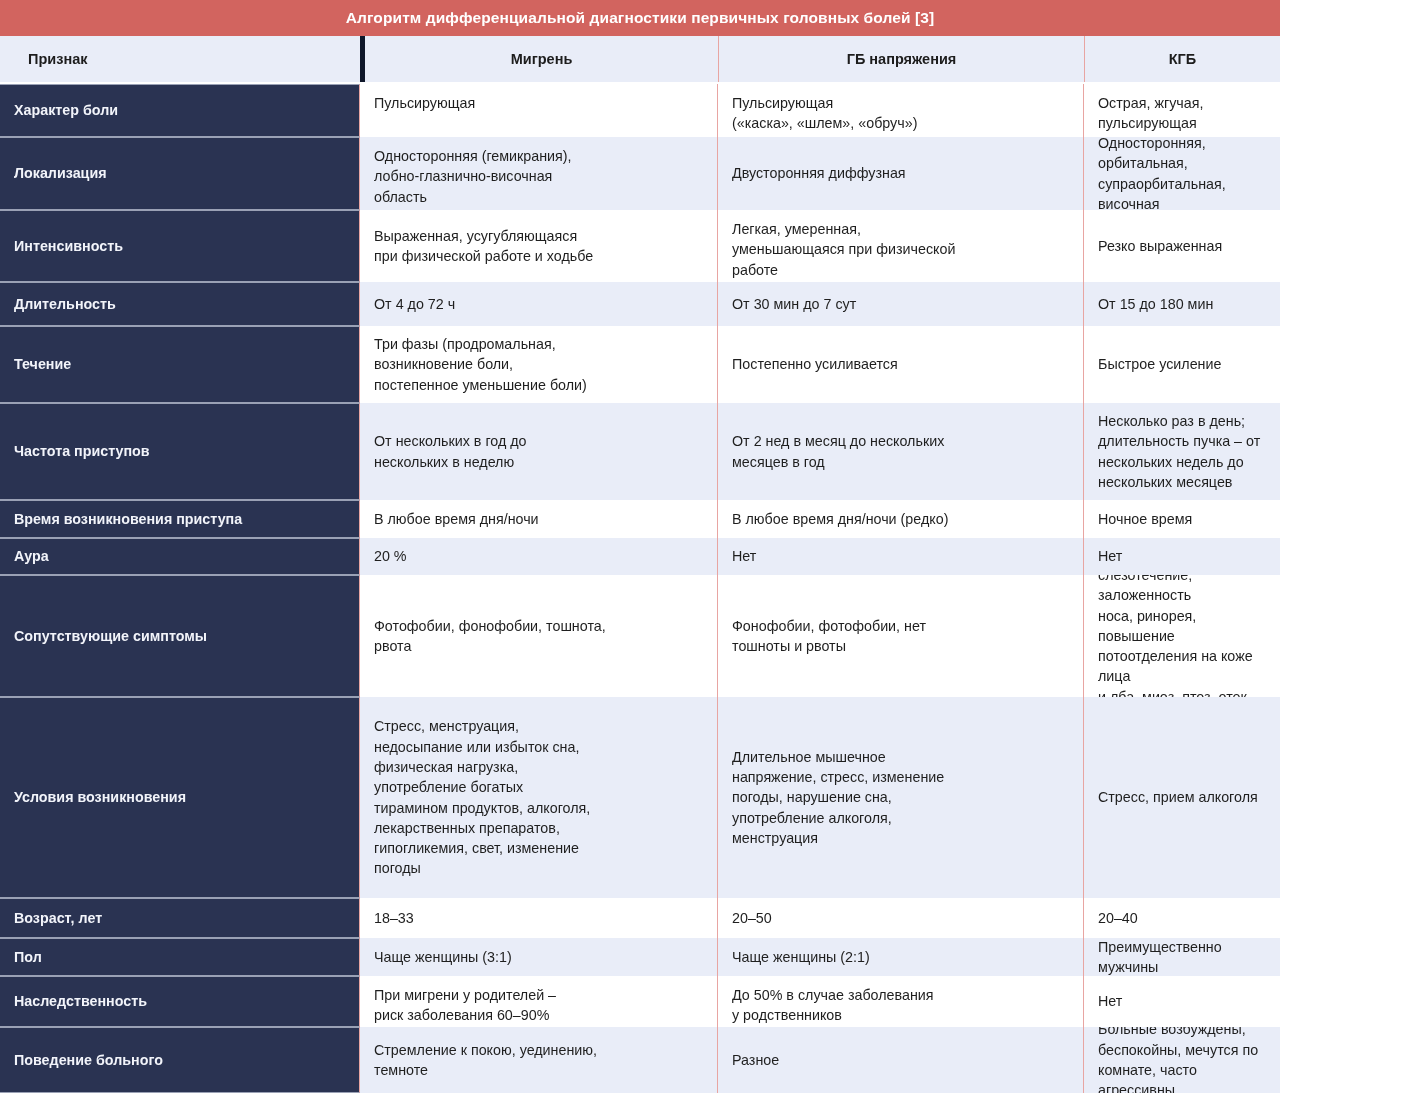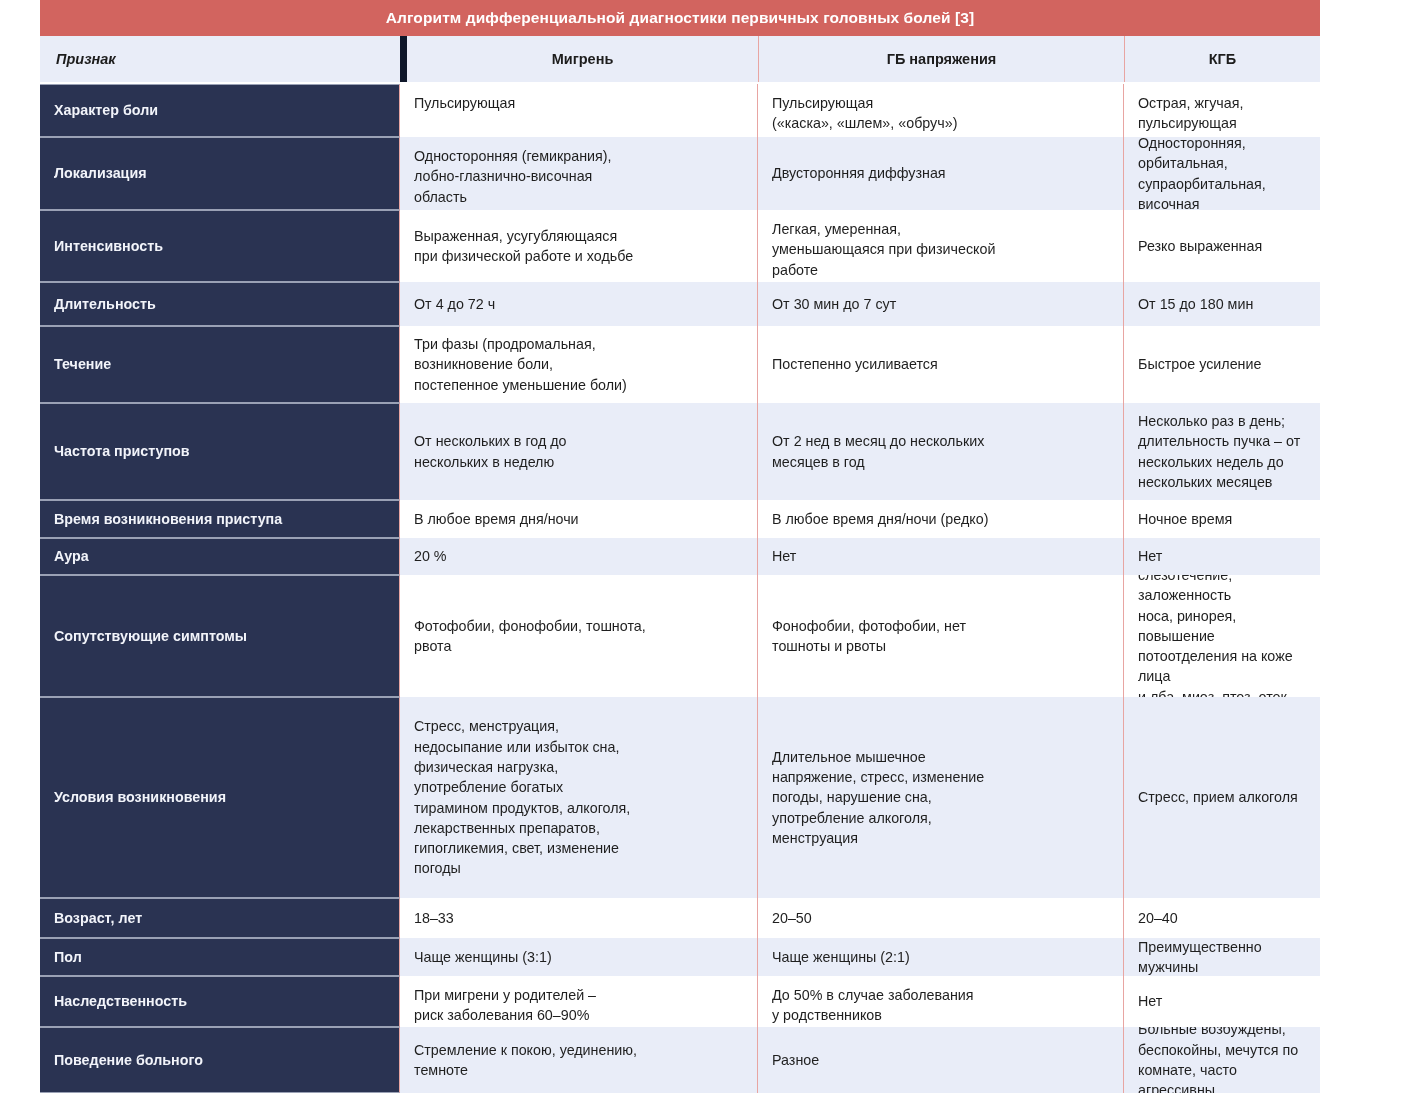--- a/index.html
+++ b/index.html
@@ -14,21 +14,20 @@
     font-family: "Liberation Sans", "DejaVu Sans", sans-serif;
     overflow: hidden;
   }
 
   #table-root {
     width: 1280px;
     height: 1117px;
     display: flex;
     flex-direction: column;
     background: #ffffff;
-    margin-left: 40px;
   }
 
   
   .title-bar {
     height: 36px;
     min-height: 36px;
     background: #d2645f;
     color: #ffffff;
     display: flex;
     align-items: center;
@@ -53,28 +52,27 @@
     font-weight: bold;
     color: #1d1d1d;
     display: flex;
     align-items: center;
     background: #e9edf8;
   }
   .head-cell.c0 {
     width: 360px;
     min-width: 360px;
     justify-content: flex-start;
-    padding-left: 16px;
-    font-style: italic;
+    padding-left: 28px;
   }
   .head-cell.c1 {
     width: 358px;
     min-width: 358px;
     justify-content: center;
-    border-left: 7px solid #0f172a;
+    border-left: 5px solid #0f172a;
     text-align: right;
   }
   .head-cell.c2 {
     width: 366px;
     min-width: 366px;
     justify-content: center;
     border-left: 1px solid #e8a5a2;
   }
   .head-cell.c3 {
     flex: 1 1 auto;

